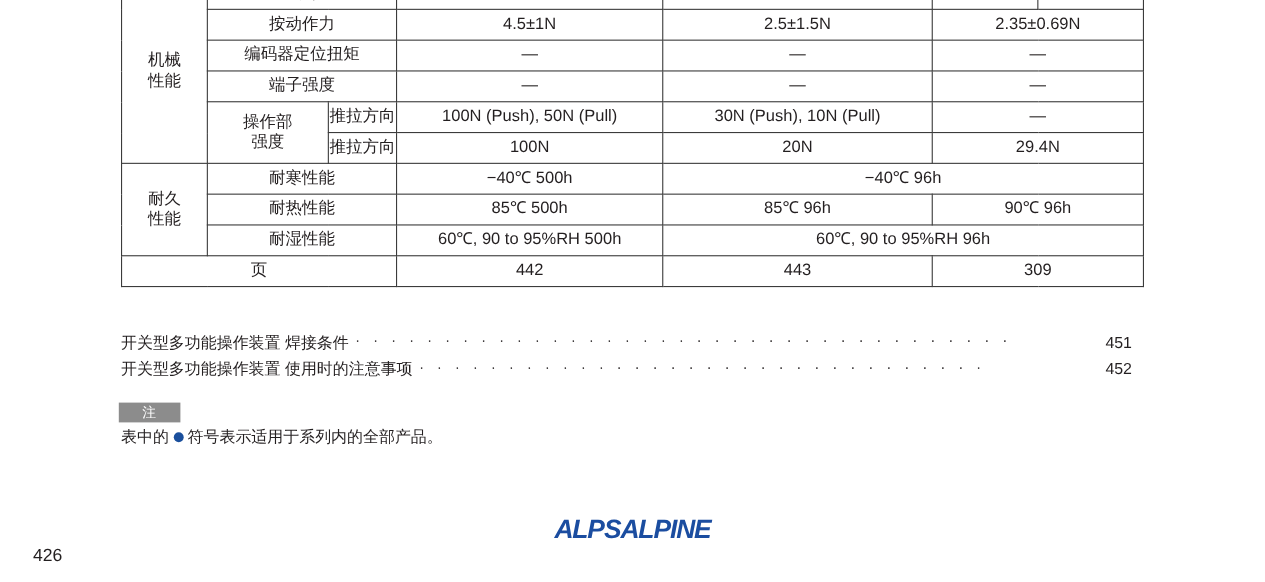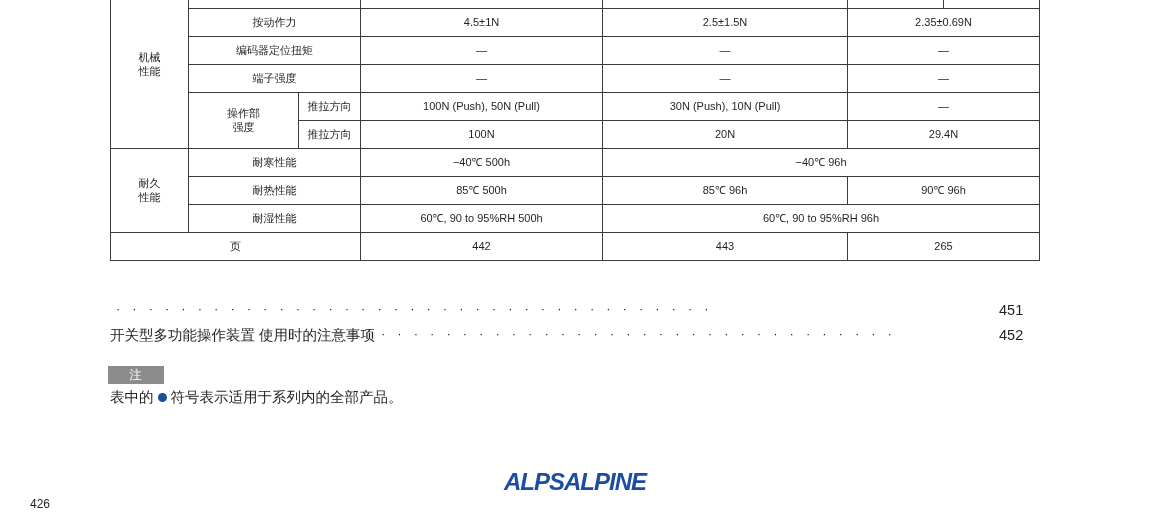--- a/index.html
+++ b/index.html
@@ -23,21 +23,21 @@
     top: -20px;
     width: 929px;
   }
   table.spec {
     border-collapse: collapse;
     width: 929px;
     table-layout: fixed;
   }
   table.spec td {
     border: 1px solid #3b3b3b;
-    font-size: 11px;
+    font-size: 15px;
     text-align: center;
     vertical-align: middle;
     padding: 0;
     height: 27px;
     line-height: 1.25;
     background: #ffffff;
   }
   td.rowhead {
     background: #eeeeee;
     font-size: 13.5px;
@@ -81,21 +81,21 @@
     overflow: hidden;
     font-size: 13px;
     letter-spacing: 4.2px;
     color: #231f20;
     position: relative;
     top: -2px;
   }
   .toc-page {
     flex: 0 0 auto;
     width: 36px;
-    text-align: left;
+    text-align: center;
     font-size: 14.5px;
   }
 
   
   .note-badge {
     position: absolute;
     left: 108px;
     top: 366px;
     width: 56px;
     height: 18px;
@@ -121,21 +121,21 @@
     margin: 0 4px;
     position: relative;
     top: 0px;
   }
 
   
   .page-number {
     position: absolute;
     left: 30px;
     top: 497px;
-    font-size: 12px;
+    font-size: 16px;
     color: #231f20;
   }
   .logo {
     position: absolute;
     left: 0;
     right: 0;
     top: 468px;
     text-align: center;
     font-family: "Liberation Sans", sans-serif;
     font-size: 24px;
@@ -228,28 +228,29 @@
       <tr>
         <td class="rowhead" colspan="2">耐湿性能</td>
         <td>60℃, 90 to 95%RH 500h</td>
         <td colspan="3">60℃, 90 to 95%RH 96h</td>
       </tr>
 
       <tr>
         <td class="pagelabel pagerow" colspan="3">页</td>
         <td class="pagerow">442</td>
         <td class="pagerow">443</td>
-        <td class="pagerow" colspan="2">265</td>
+        <td class="pagerow" colspan="2">309</td>
       </tr>
     </tbody>
   </table>
 </div>
 
 <div class="toc">
   <div class="toc-row">
+    <span class="toc-label">开关型多功能操作装置 焊接条件</span>
     <span class="toc-dots">· · · · · · · · · · · · · · · · · · · · · · · · · · · · · · · · · · · · ·</span>
     <span class="toc-page">451</span>
   </div>
   <div class="toc-row">
     <span class="toc-label">开关型多功能操作装置 使用时的注意事项</span>
     <span class="toc-dots">· · · · · · · · · · · · · · · · · · · · · · · · · · · · · · · ·</span>
     <span class="toc-page">452</span>
   </div>
 </div>
 

